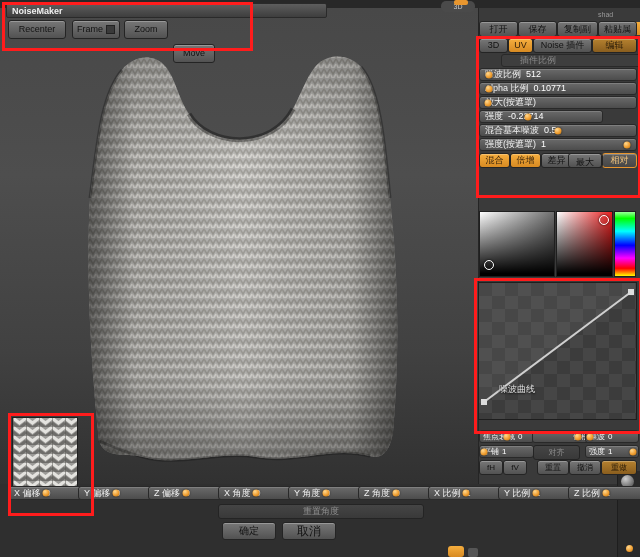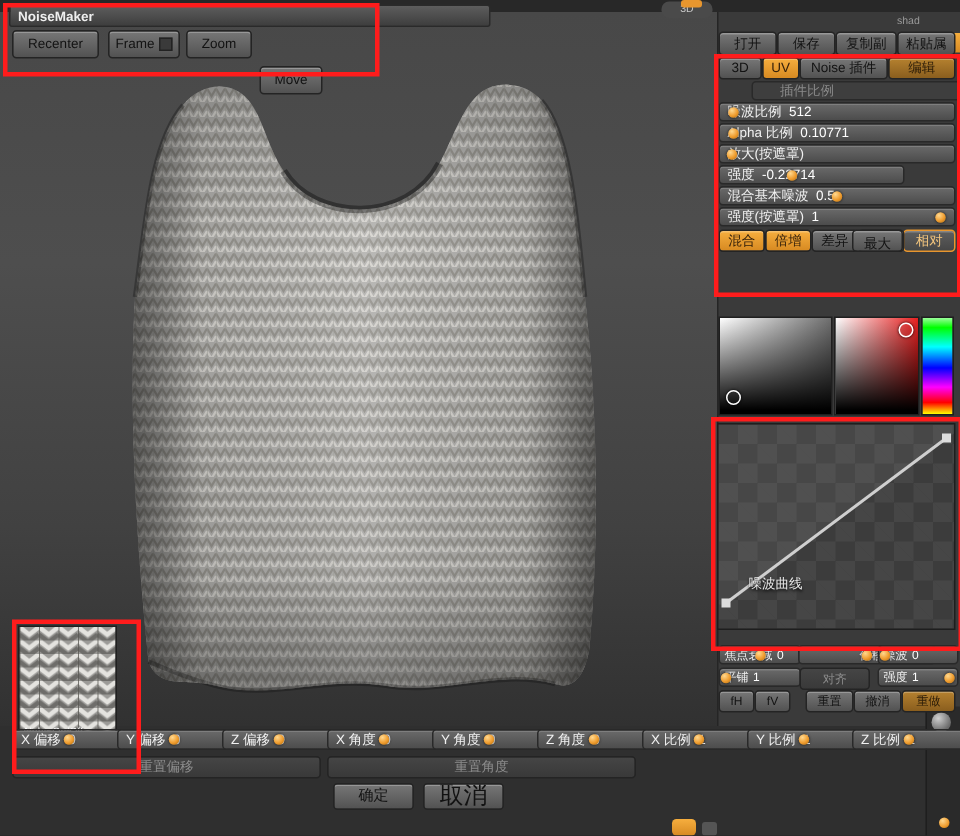--- a/index.html
+++ b/index.html
@@ -321,31 +321,28 @@
       <span>Y 比例</span>
       <span class="val">1</span>
       <span class="dot" style="left:50%;"></span>
     </div>
   <div class="slider" style="left:568px;top:486px;width:64px;height:12px;">
       <span>Z 比例</span>
       <span class="val">1</span>
       <span class="dot" style="left:50%;"></span>
     </div>
 
-  <div class="btn darkbtn" style="left:8px;top:504px;width:204px;height:13px;">
-      <span>重置偏移</span>
-    </div>
   <div class="btn darkbtn" style="left:218px;top:504px;width:204px;height:13px;">
       <span>重置角度</span>
     </div>
 
   <div class="btn" style="left:222px;top:522px;width:52px;height:16px;font-size:10px;">
       <span>确定</span>
     </div>
-  <div class="btn" style="left:282px;top:522px;width:52px;height:16px;font-size:16px;">
+  <div class="btn" style="left:282px;top:522px;width:52px;height:16px;font-size:12px;">
       <span>取消</span>
     </div>
 
   <div class="anno" style="left:2px;top:2px;width:245px;height:43px;"></div>
   <div class="anno" style="left:476px;top:36px;width:159px;height:156px;"></div>
   <div class="anno" style="left:474px;top:278px;width:162px;height:150px;"></div>
   <div class="anno" style="left:8px;top:413px;width:80px;height:97px;"></div>
 
 </div>
 

